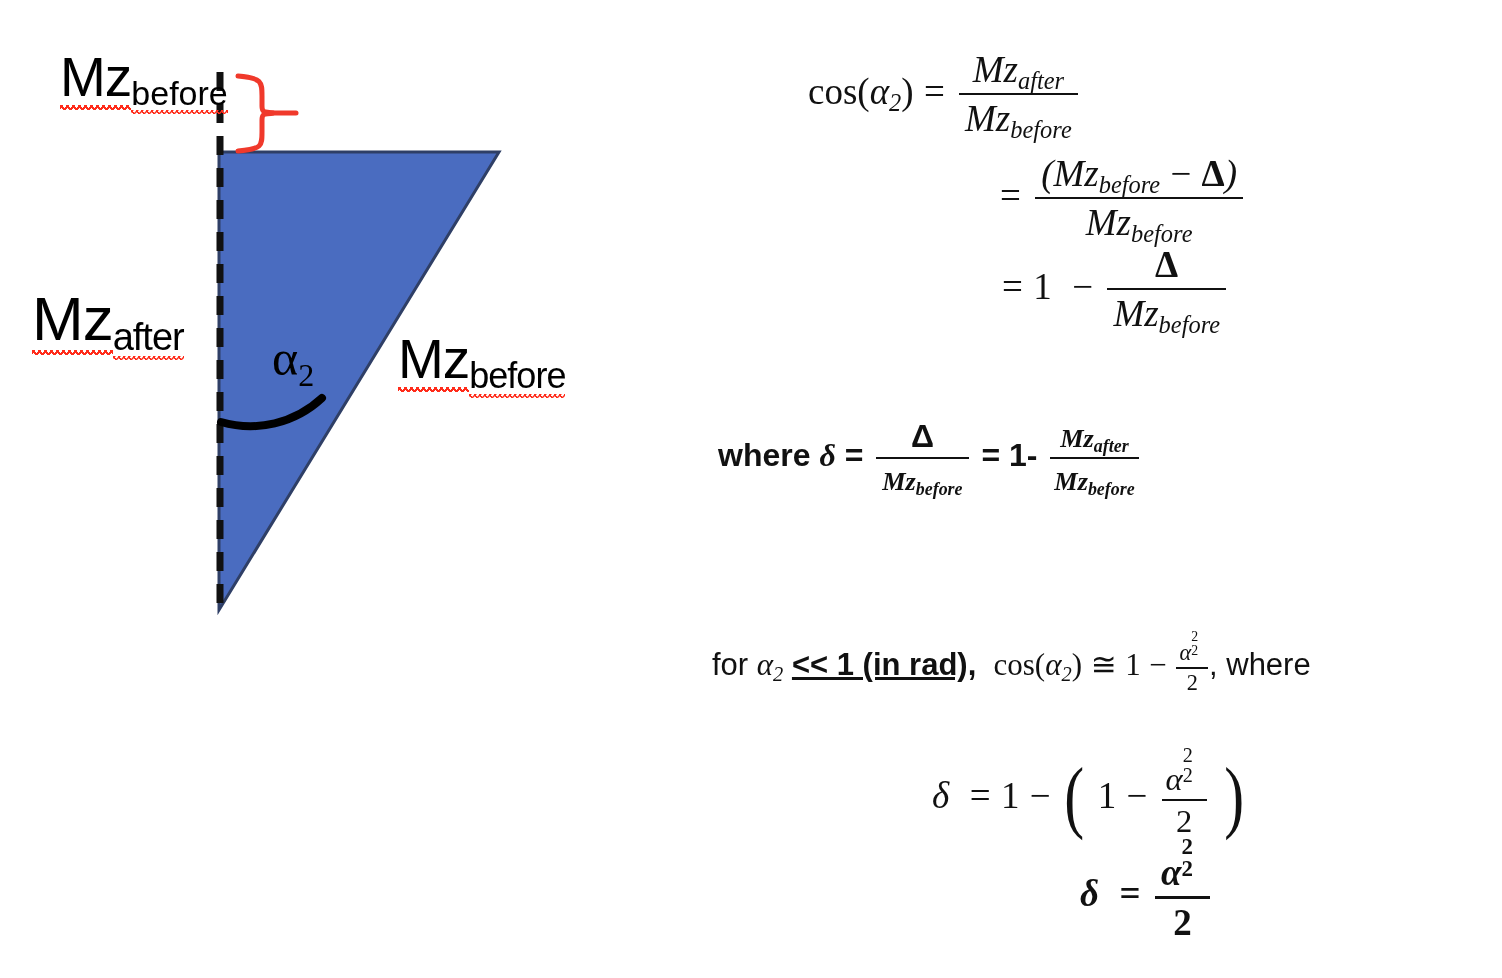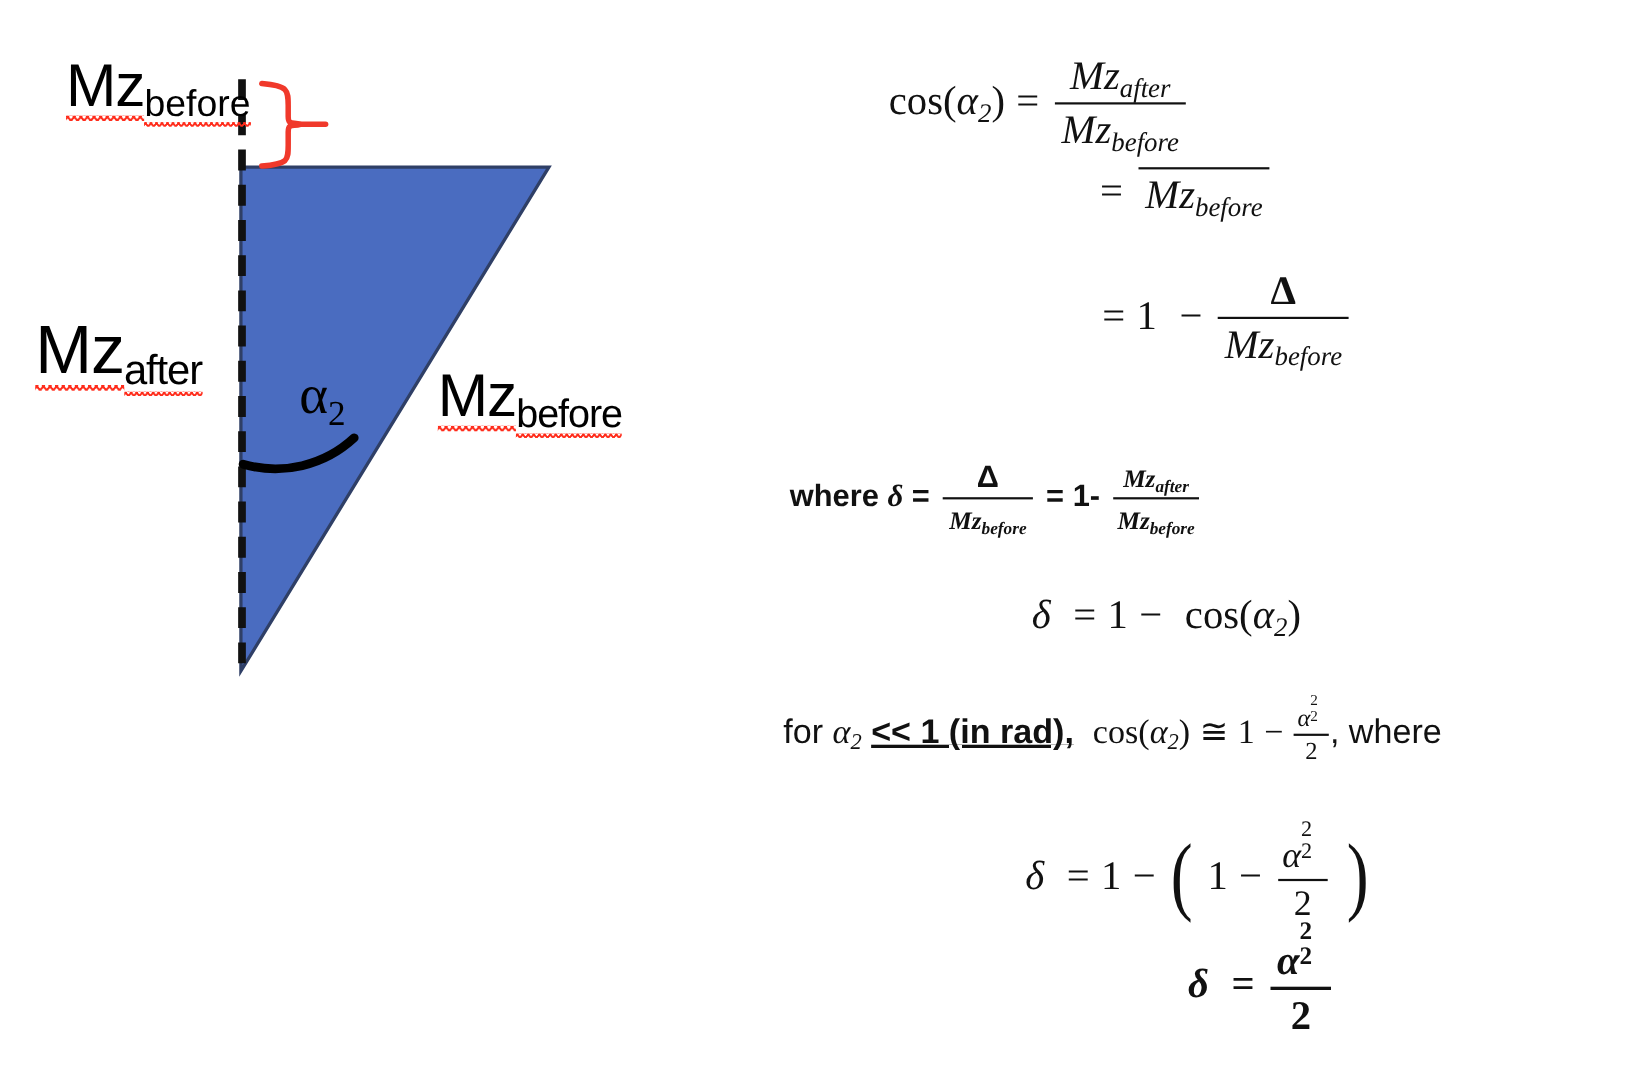--- a/index.html
+++ b/index.html
@@ -177,58 +177,52 @@
       <span class="mn">=</span>
       <span class="frac">
         <span class="num"><span class="mi">Mz</span><span class="mi sb">after</span></span>
         <span class="den"><span class="mi">Mz</span><span class="mi sb">before</span></span>
       </span>
     </div>
 
     <div class="eq" style="left:300px; top:152px; font-size:37px;">
       <span class="mn">=</span>
       <span class="frac">
+        <span class="num"><span class="mi">(</span><span class="mi">Mz</span><span class="mi sb">before</span> <span class="mn">−</span> <span class="mn bd">Δ</span><span class="mi">)</span></span>
         <span class="den"><span class="mi">Mz</span><span class="mi sb">before</span></span>
       </span>
     </div>
 
     <div class="eq" style="left:302px; top:243px; font-size:37px;">
       <span class="mn">=</span>
       <span class="mn">1</span>
       &nbsp;<span class="mn">−</span>
       <span class="frac">
         <span class="num"><span class="mn bd">Δ</span></span>
         <span class="den"><span class="mi">Mz</span><span class="mi sb">before</span></span>
       </span>
     </div>
 
 
-    <div class="eq" style="left:18px; top:418px; font-size:28px;">
+    <div class="eq" style="left:18px; top:418px; font-size:32px;">
       <span class="up bd">where</span>
       <span class="mit">δ</span>
       <span class="up bd">=</span>
       <span class="frac">
         <span class="num" style="padding:0 14px 2px 14px;"><span class="up bd">Δ</span></span>
         <span class="den" style="padding:2px 6px 0 6px;"><span class="mit" style="font-size:0.82em;">Mz</span><span class="mit sb" style="font-size:0.56em;">before</span></span>
       </span>
       <span class="up bd">=</span>
       <span class="up bd">1-</span>
       <span class="frac">
         <span class="num" style="padding:0 4px 2px 4px;"><span class="mit" style="font-size:0.82em;">Mz</span><span class="mit sb" style="font-size:0.56em;">after</span></span>
         <span class="den" style="padding:2px 4px 0 4px;"><span class="mit" style="font-size:0.82em;">Mz</span><span class="mit sb" style="font-size:0.56em;">before</span></span>
       </span>
     </div>
 
-    <div class="eq" style="left:238px; top:538px; font-size:37px;">
-      <span class="mi">δ</span>
-      &nbsp;<span class="mn">=</span>
-      <span class="mn">1</span>
-      <span class="mn">−</span>
-      &nbsp;<span class="mn">cos</span><span class="mn">(</span><span class="mi">α</span><span class="mi sb">2</span><span class="mn">)</span>
-    </div>
 
     <div class="eq" style="left:12px; top:638px; font-size:31px;">
       <span class="up">for</span>
       <span class="mi">α</span><span class="mi sb">2</span>
       <span class="up bd" style="font-weight:600;text-decoration:underline;">&lt;&lt; 1 (in rad),</span>
       &nbsp;<span class="mn">cos</span><span class="mn">(</span><span class="mi">α</span><span class="mi sb">2</span><span class="mn">)</span>
       <span class="mn">≅</span>
       <span class="mn">1</span>
       <span class="mn">−</span>
       <span class="frac" style="font-size:0.72em; margin:0 1px;">

